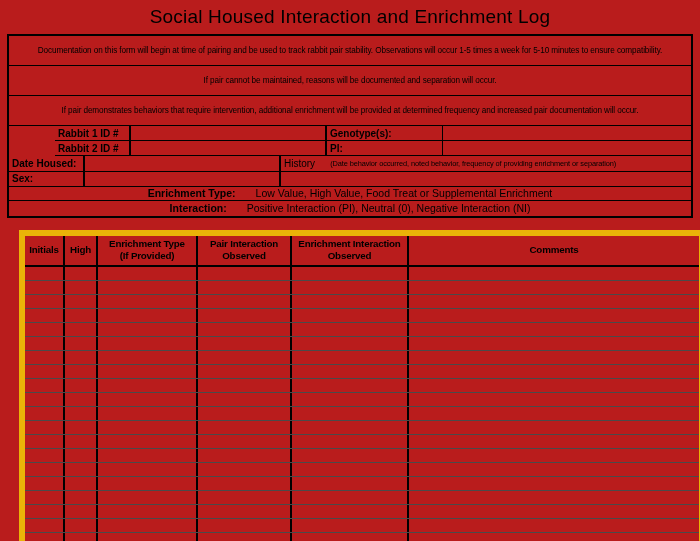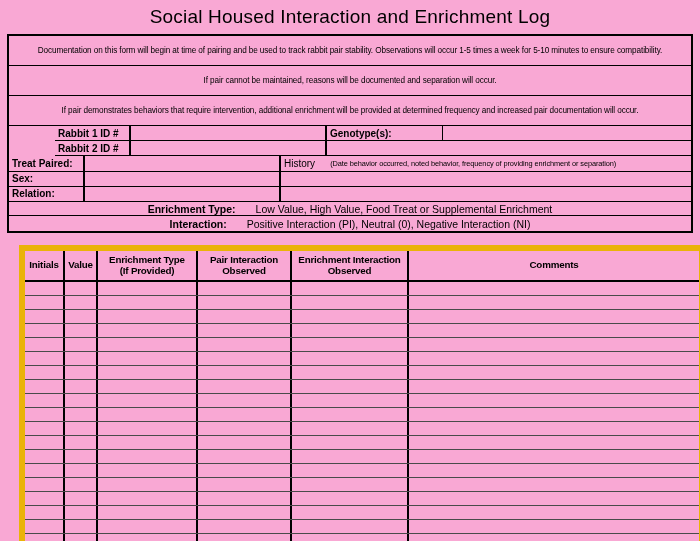--- a/index.html
+++ b/index.html
@@ -1,20 +1,20 @@
 <!DOCTYPE html>
 <html><head>
 <meta charset="utf-8">
 <style>
   * { margin:0; padding:0; box-sizing:border-box; }
   html,body { background:#fff; }
   .page {
     position:relative;
     width:700px; height:541px;
-    background:#f9a8d4;
+    background:#b91c1c;
     color:#000;
     font-family:"Liberation Sans", sans-serif;
     overflow:hidden;
   }
   .title {
     height:34px;
     padding-top:6px;
     text-align:center;
     font-size:19px;
     letter-spacing:0.2px;
@@ -109,62 +109,58 @@
     <div class="info-row ir-a">
       <div class="cell lab b2">Rabbit 1 ID #</div>
       <div class="cell b2"></div>
       <div class="cell lab b1">Genotype(s):</div>
       <div class="cell"></div>
     </div>
 
     <div class="info-row ir-a">
       <div class="cell lab b2">Rabbit 2 ID #</div>
       <div class="cell b2"></div>
+      <div class="cell lab b1">PI:</div>
       <div class="cell"></div>
     </div>
 
     <div class="info-row ir-b">
-      <div class="cell lab b2">Treat Paired:</div>
+      <div class="cell lab b2">Date Housed:</div>
       <div class="cell b2"></div>
       <div class="cell">
         <span class="lab" style="font-weight:normal;font-size:10px">History</span>
         <span class="history-note">(Date behavior occurred, noted behavior, frequency of providing enrichment or separation)</span>
       </div>
     </div>
 
     <div class="info-row ir-b">
       <div class="cell lab b2">Sex:</div>
       <div class="cell b2"></div>
       <div class="cell"></div>
     </div>
 
-    <div class="info-row ir-b">
-      <div class="cell lab b2">Relation:</div>
-      <div class="cell b2"></div>
-      <div class="cell"></div>
-    </div>
 
     <div class="legend-row">
       <span class="lg-label">Enrichment Type:</span>
       <span class="lg-text">Low Value, High Value, Food Treat or Supplemental Enrichment</span>
     </div>
     <div class="legend-row">
       <span class="lg-label">Interaction:</span>
       <span class="lg-text">Positive Interaction (PI), Neutral (0), Negative Interaction (NI)</span>
     </div>
   </div>
 
   <div class="log-table">
     <div class="log-header cols">
       <div class="hcell">
         <span>Initials</span>
         <span></span>
       </div>
       <div class="hcell">
-        <span>Value</span>
+        <span>High</span>
         <span></span>
       </div>
       <div class="hcell">
         <span>Enrichment Type</span>
         <span>(If Provided)</span>
       </div>
       <div class="hcell">
         <span>Pair Interaction</span>
         <span>Observed</span>
       </div>

